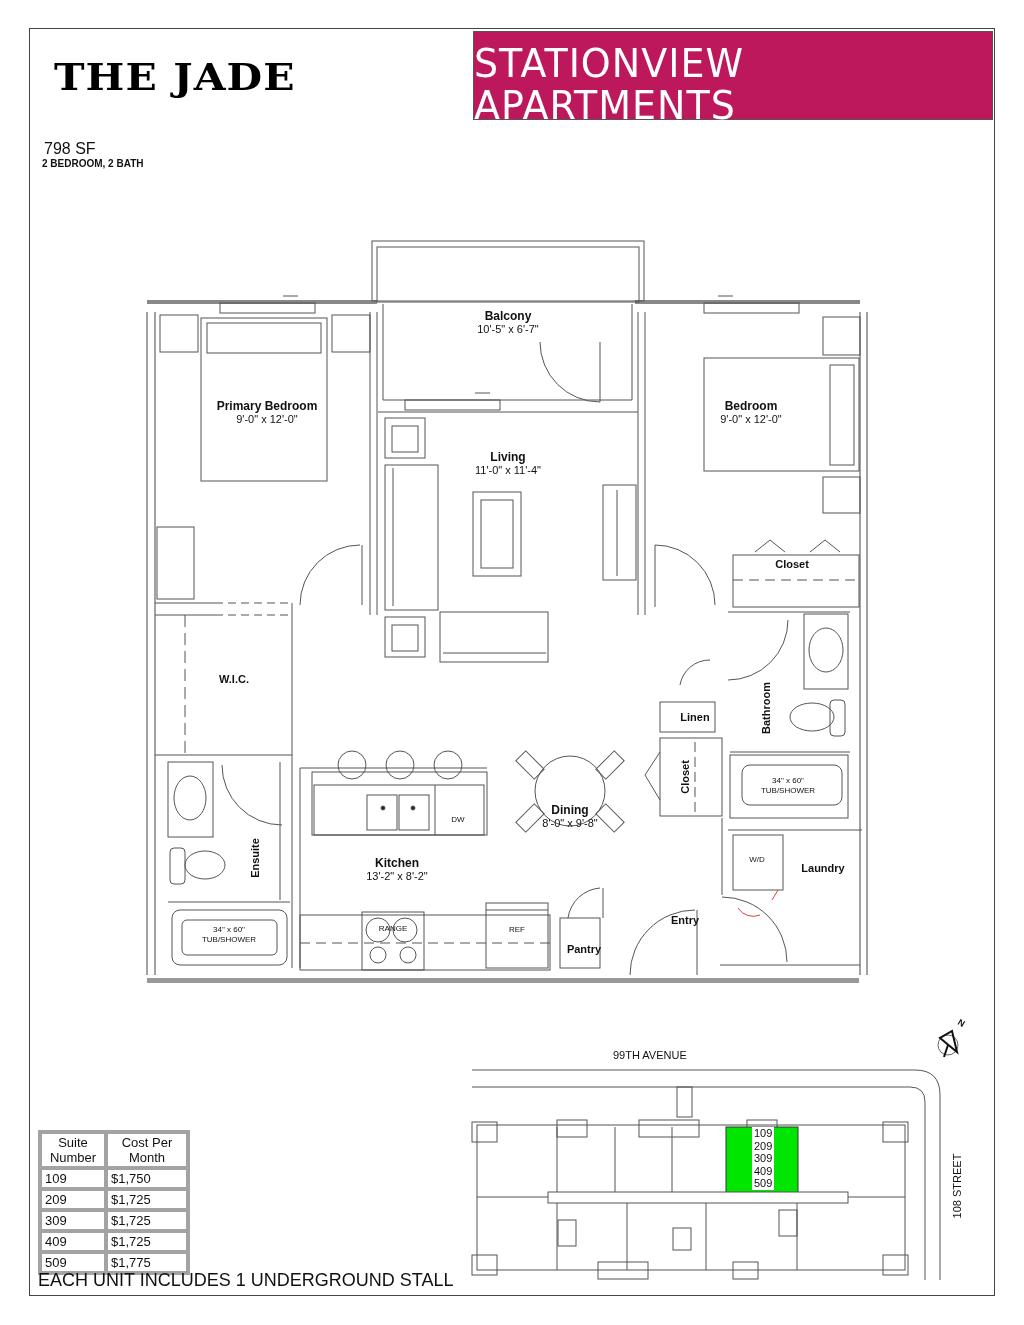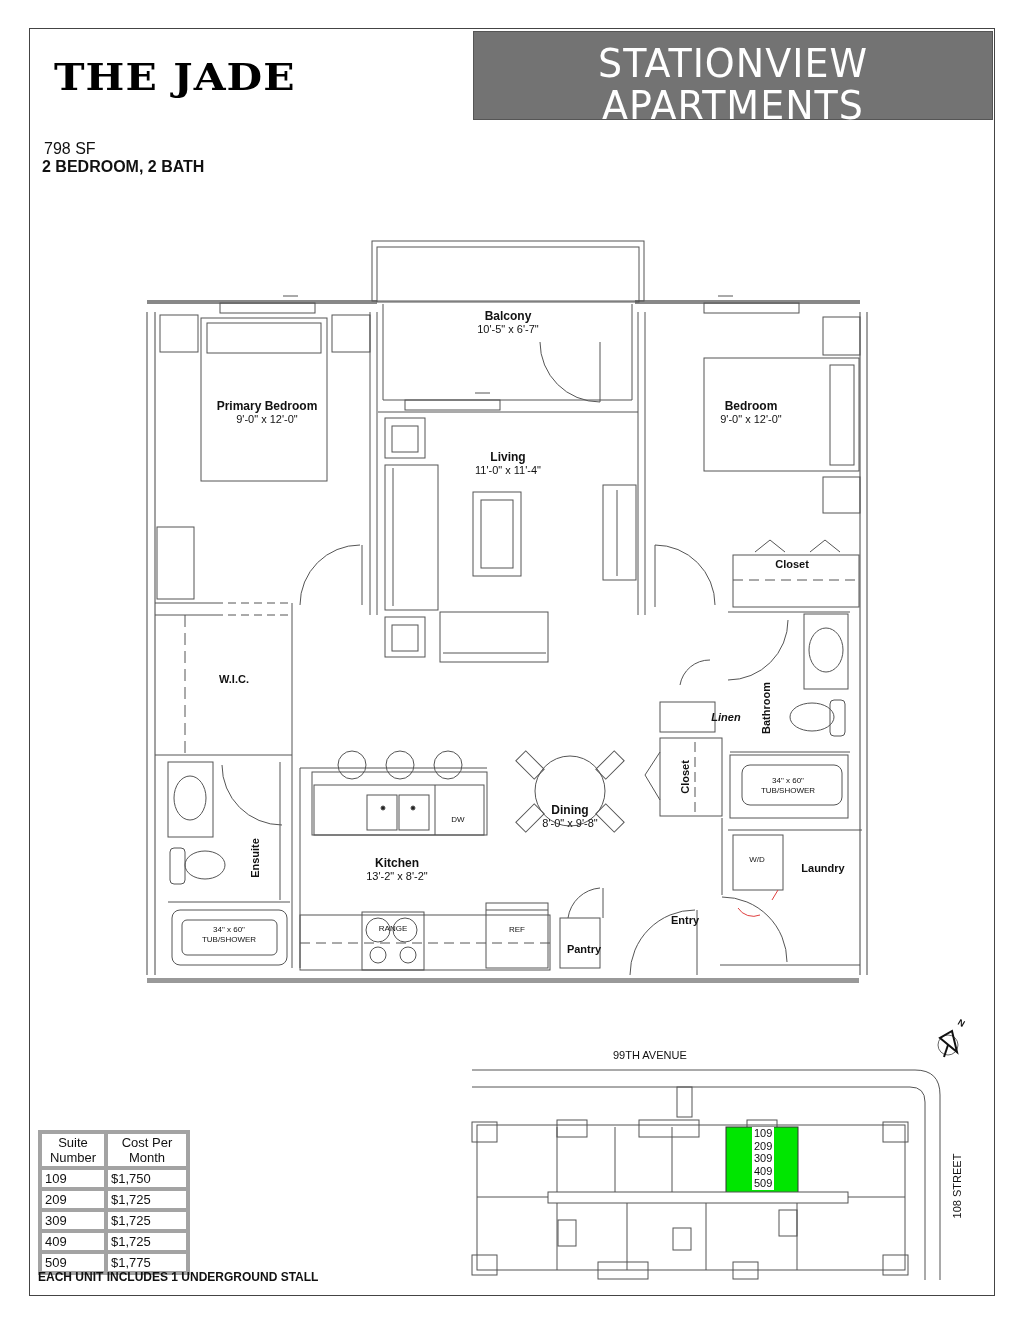--- a/index.html
+++ b/index.html
@@ -1,35 +1,35 @@
 <!DOCTYPE html>
 <html><head>
 <meta charset="utf-8">
 <style>
   html, body { margin: 0; padding: 0; background: #ffffff; }
   body { width: 1024px; height: 1325px; position: relative; overflow: hidden; font-family: "Liberation Sans", sans-serif; color: #111; }
   .frame { position: absolute; left: 29px; top: 28px; width: 966px; height: 1268px; border: 1px solid #444; box-sizing: border-box; }
   .title { position: absolute; left: 54px; top: 54px; font-family: "DejaVu Serif", serif; font-weight: 900; font-size: 38px; letter-spacing: 1px; color: #000; transform: scaleX(1.08); transform-origin: left; }
   .sf { position: absolute; left: 44px; top: 140px; font-size: 16px; }
-  .beds { position: absolute; left: 42px; top: 158px; font-size: 16px; font-weight: bold; }
-  .brand { position: absolute; left: 473px; top: 31px; width: 520px; height: 89px; background: #737373; border: 1px solid #555; box-sizing: border-box; color: #fff; text-align: center; }
+  .beds { position: absolute; left: 42px; top: 158px; font-size: 10px; font-weight: bold; }
+  .brand { position: absolute; left: 473px; top: 31px; width: 520px; height: 89px; background: #be185d; border: 1px solid #555; box-sizing: border-box; color: #fff; }
   .brand-name { font-family: "DejaVu Sans", sans-serif; font-size: 38px; letter-spacing: 1px; margin-top: 12px; line-height: 40px; transform: scaleY(1.05); }
   .brand-addr { font-family: "Liberation Sans", sans-serif; font-style: italic; font-size: 19px; letter-spacing: 11px; margin-top: 2px; }
   svg.plan { position: absolute; left: 0; top: 0; }
   .rl { position: absolute; text-align: center; font-size: 11px; line-height: 13px; white-space: nowrap; transform: translateX(-50%); }
   .rl b { display: block; font-size: 12px; }
   .vl { position: absolute; font-size: 11px; font-weight: bold; transform: rotate(-90deg); transform-origin: center; white-space: nowrap; }
   .small { position: absolute; font-size: 8px; text-align: center; transform: translateX(-50%); white-space: nowrap; line-height: 10px; }
   table.prices { position: absolute; left: 38px; top: 1130px; border-collapse: collapse; font-size: 13px; }
   table.prices th, table.prices td { border: 4px solid #a3a3a3; padding: 0 3px; height: 17px; line-height: 16px; }
   table.prices th { font-weight: normal; text-align: center; line-height: 15px; height: 32px; }
   table.prices td { text-align: left; }
   table.prices td:first-child, table.prices th:first-child { width: 56px; }
   table.prices td:last-child, table.prices th:last-child { width: 72px; }
-  .stall { position: absolute; left: 38px; top: 1270px; font-size: 12px; font-weight: bold; }
+  .stall { position: absolute; left: 38px; top: 1270px; font-size: 18px; font-weight: normal; }
   .street { position: absolute; font-size: 11px; }
   .unitnums { position: absolute; left: 752px; top: 1127px; font-size: 11px; line-height: 12.5px; background: #fff; padding: 0 2px; }
 </style>
 </head>
 <body>
 
 <div class="frame"></div>
 
 <div class="title">THE JADE</div>
 <div class="sf">798 SF</div>
@@ -233,21 +233,21 @@
     <line x1="948" y1="1045" x2="944" y2="1057" stroke-width="2"></line>
   </g>
 </svg>
 
 <div class="rl" style="left:508px;top:310px;"><b>Balcony</b><span>10'-5" x 6'-7"</span></div>
 <div class="rl" style="left:267px;top:400px;"><b>Primary Bedroom</b><span>9'-0" x 12'-0"</span></div>
 <div class="rl" style="left:508px;top:451px;"><b>Living</b><span>11'-0" x 11'-4"</span></div>
 <div class="rl" style="left:751px;top:400px;"><b>Bedroom</b><span>9'-0" x 12'-0"</span></div>
 <div class="rl" style="left:792px;top:558px;font-weight:bold;">Closet</div>
 <div class="rl" style="left:234px;top:673px;font-weight:bold;">W.I.C.</div>
-<div class="rl" style="left:726px;top:711px;font-weight:bold;font-style:italic;">Linen</div>
+<div class="rl" style="left:695px;top:711px;font-weight:bold;">Linen</div>
 <div class="vl" style="left:740px;top:702px;">Bathroom</div>
 <div class="rl" style="left:570px;top:784px;margin-top:20px;"><b>Dining</b><span>8'-0" x 9'-8"</span></div>
 <div class="vl" style="left:668px;top:771px;">Closet</div>
 <div class="vl" style="left:235px;top:852px;">Ensuite</div>
 <div class="rl" style="left:397px;top:857px;"><b>Kitchen</b><span>13'-2" x 8'-2"</span></div>
 <div class="rl" style="left:823px;top:862px;font-weight:bold;">Laundry</div>
 <div class="rl" style="left:672px;top:914px;font-weight:bold;padding-left:26px;">Entry</div>
 <div class="rl" style="left:584px;top:943px;font-weight:bold;">Pantry</div>
 
 <div class="small" style="left:229px;top:925px;">

